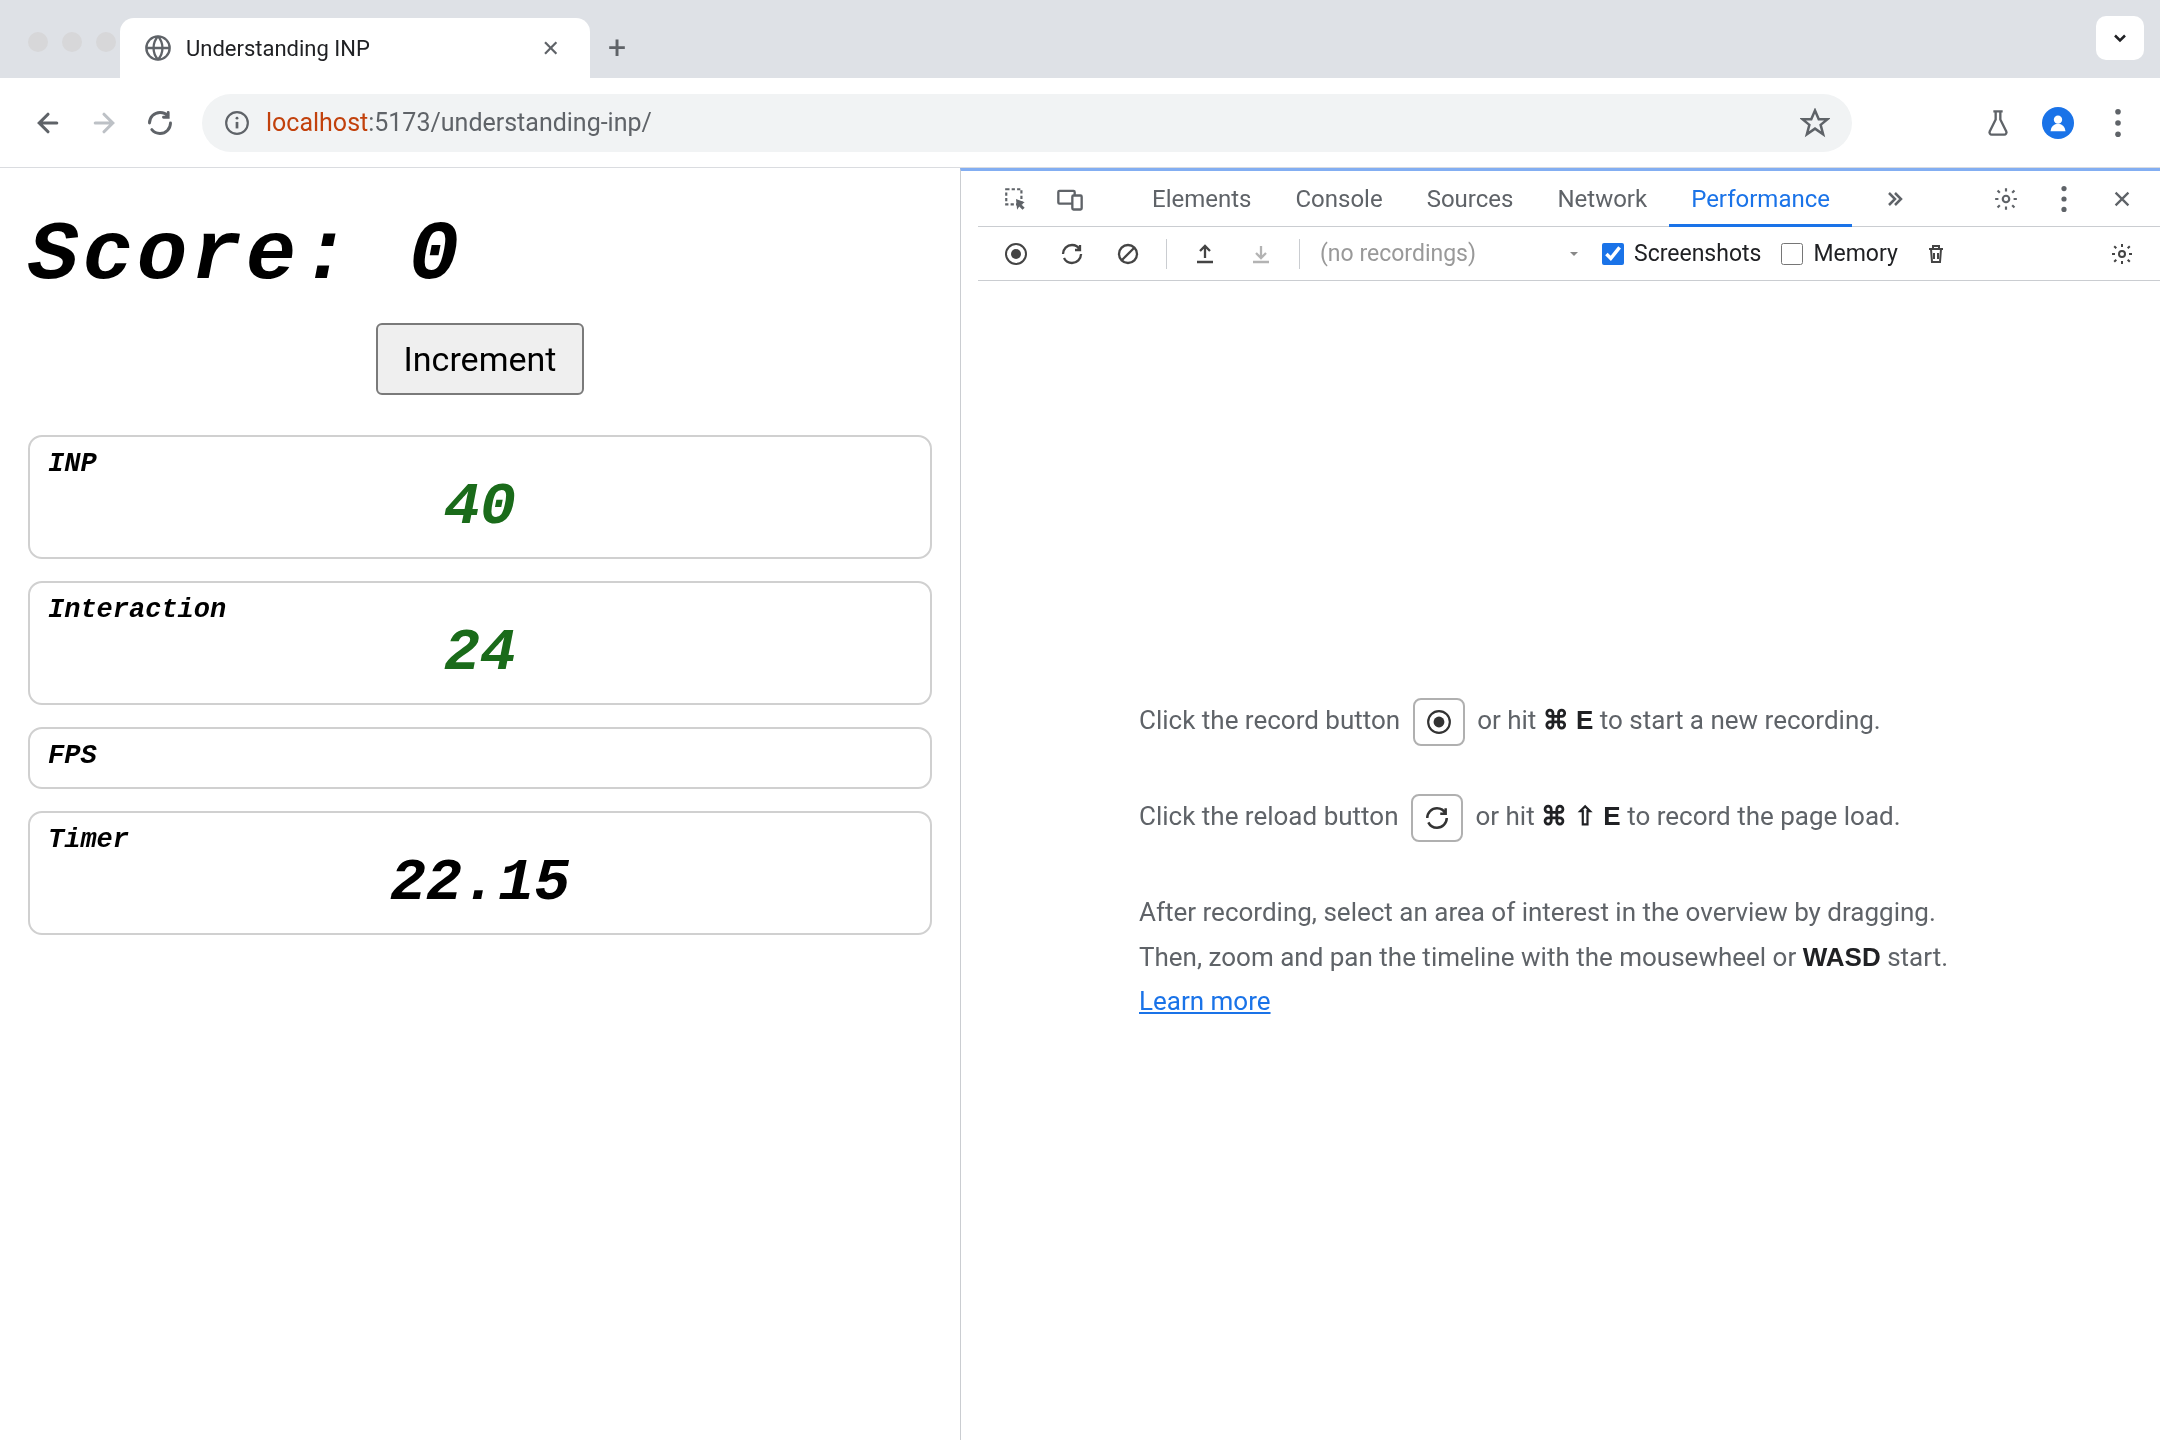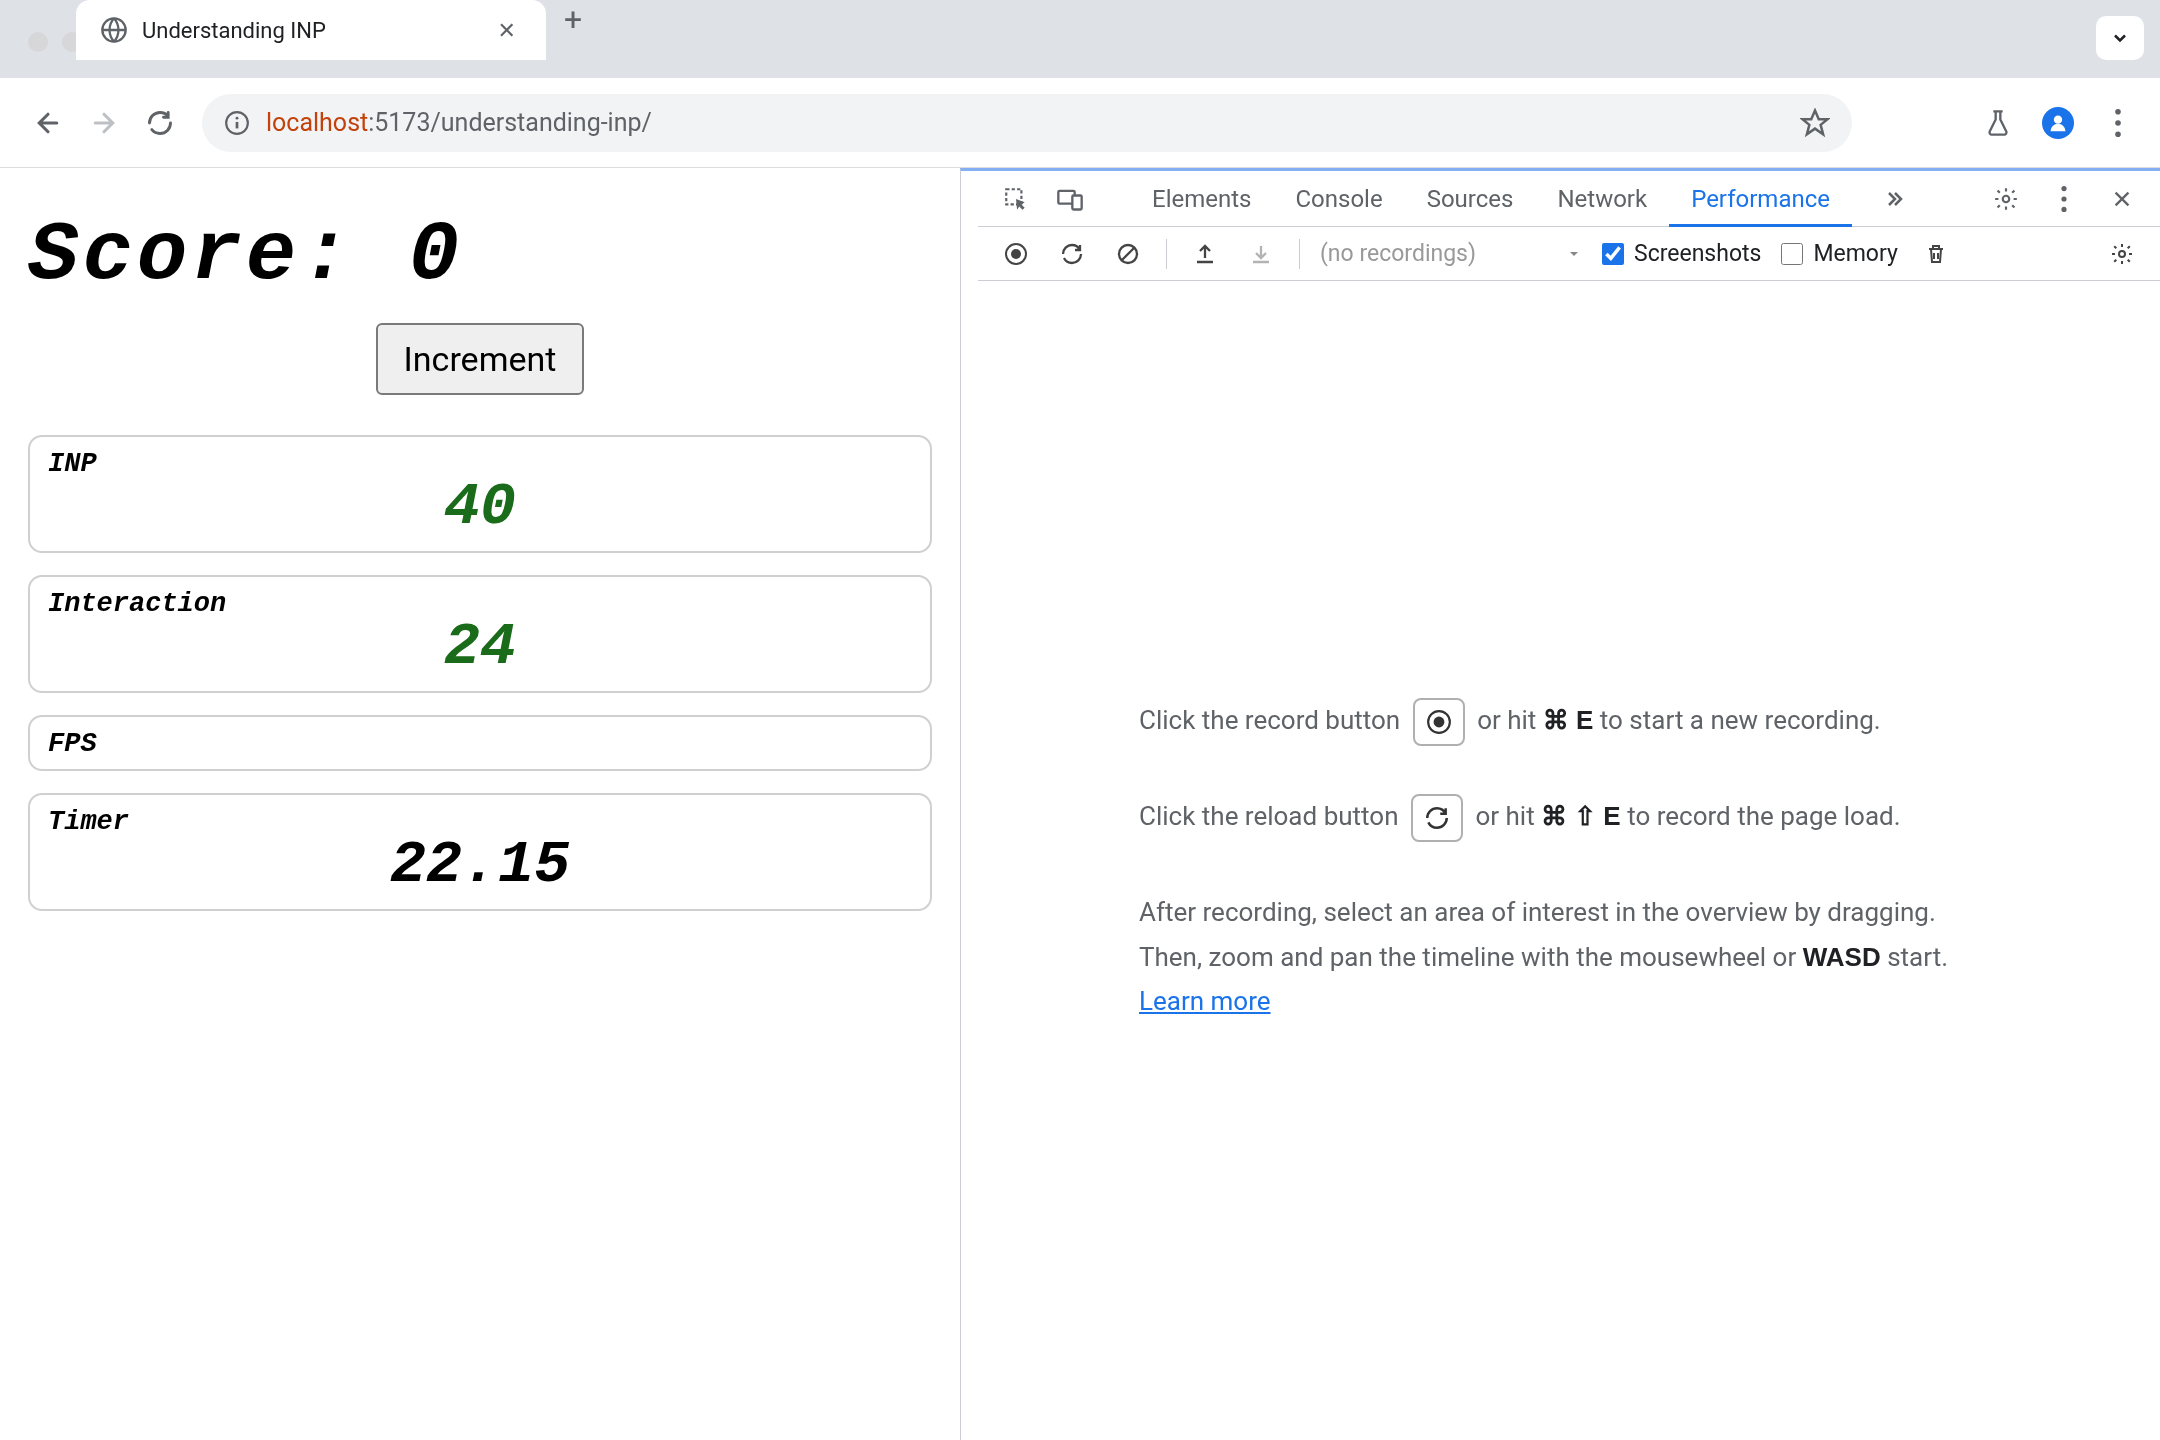--- a/index.html
+++ b/index.html
@@ -27,22 +27,22 @@
       gap: 14px;
     }
     .traffic-light {
       width: 20px;
       height: 20px;
       border-radius: 50%;
       background: #d7d7d9;
     }
     .tab-strip {
       display: flex;
-      align-items: flex-start;
-      margin-left: 76px;
+      align-items: flex-end;
+      margin-left: 120px;
       height: 100%;
       position: relative;
     }
     .tab {
       background: #fff;
       height: 60px;
       border-radius: 14px 14px 0 0;
       display: flex;
       align-items: center;
       padding: 0 24px;
@@ -148,21 +148,21 @@
       padding: 14px 26px;
       background: #efefef;
       border: 2px solid #7a7a7a;
       border-radius: 6px;
       cursor: pointer;
       font-family: inherit;
     }
     .metric-card {
       border: 2px solid #d0d0d0;
       border-radius: 14px;
-      padding: 12px 18px 10px 18px;
+      padding: 12px 18px 16px 18px;
       margin-bottom: 22px;
     }
     .metric-label {
       font-family: "Courier New", monospace;
       font-weight: 900;
       font-style: italic;
       font-size: 27px;
     }
     .metric-value {
       font-family: "Courier New", monospace;

